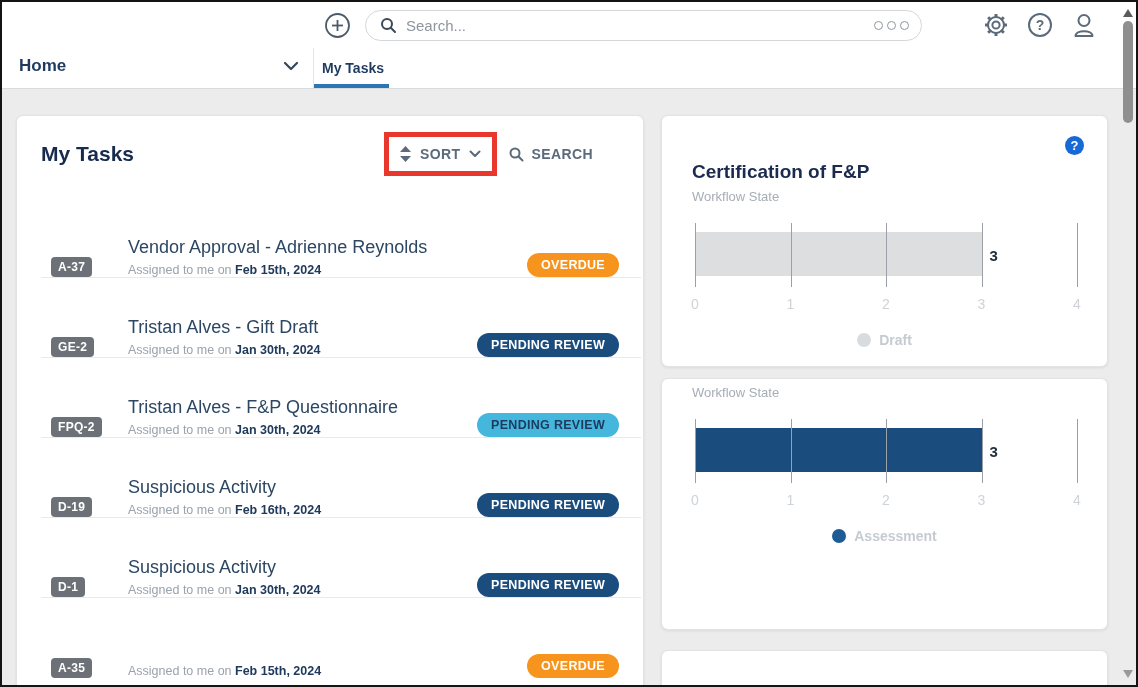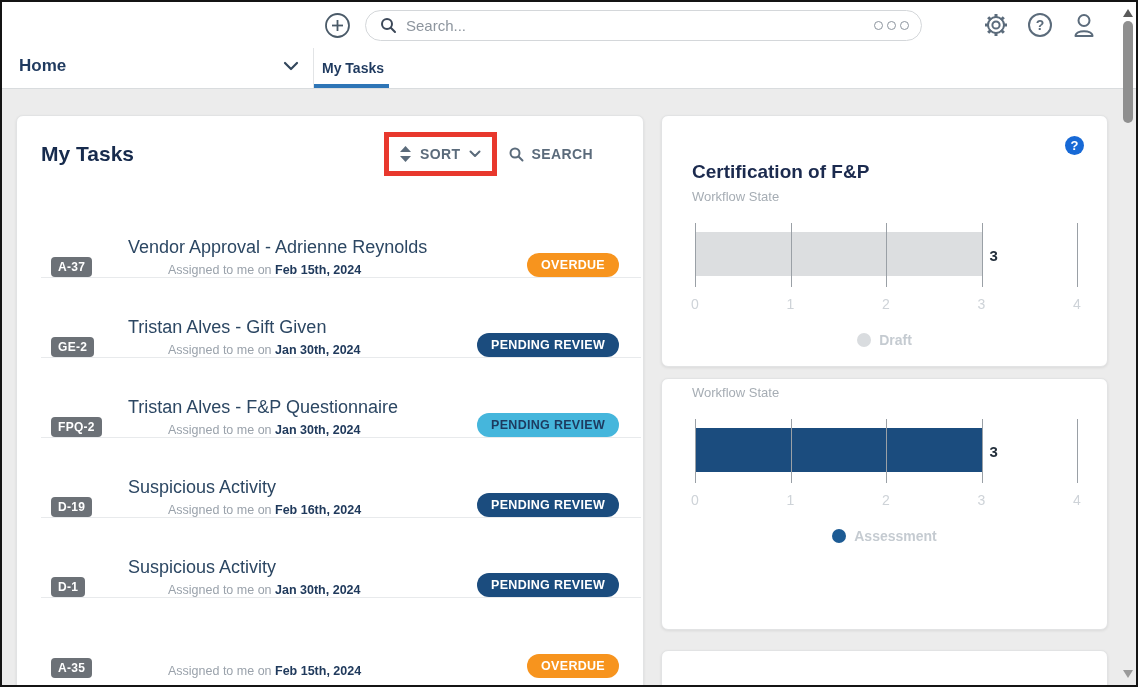--- a/index.html
+++ b/index.html
@@ -39,21 +39,21 @@
   .annotation-box { border:5px solid #e8382d; padding:9px 11px; display:flex; align-items:center; }
   .sort-btn { display:flex; align-items:center; gap:9px; cursor:pointer; color:#5b6b7b; font-size:14px; font-weight:bold; letter-spacing:0.4px; }
   .search-btn { display:flex; align-items:center; gap:7px; cursor:pointer; color:#5b6b7b; font-size:14px; font-weight:bold; letter-spacing:0.4px; margin-left:12px; }
   .task-list { margin-top:22px; }
   .task-row { display:flex; align-items:flex-end; height:80px; margin:0 2px 0 24px; padding-left:10px; border-bottom:1px solid #e8eaec; cursor:pointer; }
   .task-row:last-child { border-bottom:none; }
   .task-id-col { width:77px; flex:none; padding-top:17px; }
   .task-id { display:inline-block; background:#6c7177; color:#fff; font-size:12px; font-weight:bold; padding:3px 7px; border-radius:4px; letter-spacing:0.3px; }
   .task-main { flex:1; padding-top:12px; min-width:0; }
   .task-title { font-size:18px; color:#2c4763; line-height:1.25; white-space:nowrap; }
-  .task-assigned { margin-top:5px; font-size:12.5px; color:#9aa2ab;margin-left:40px; }
+  .task-assigned { margin-top:5px; font-size:12.5px; color:#9aa2ab; }
   .task-assigned b { color:#203a5c; }
   .status-pill { flex:none; margin-top:15px; margin-right:22px; padding:5px 14px; border-radius:13px; font-size:12.5px; font-weight:bold; letter-spacing:0.3px; white-space:nowrap; }
   .status-overdue { background:#f7941e; color:#fff; }
   .status-pending-dark { background:#1b4c7e; color:#fff; }
   .status-pending-light { background:#45b6dc; color:#1d3a5f; }
 
   
   .help-icon { position:absolute; top:20px; right:23px; width:19px; height:19px; border-radius:50%; background:#1769d6; color:#fff; font-size:13px; font-weight:bold; display:flex; align-items:center; justify-content:center; cursor:pointer; }
   .chart-title { margin:45px 28px 0 30px; font-size:19px; font-weight:bold; color:#1b2a4e; }
   .chart-subtitle { margin:6px 28px 0 30px; font-size:13px; color:#a6adb4; }
@@ -196,21 +196,21 @@
     <div class="task-main">
       <div class="task-title">Vendor Approval - Adrienne Reynolds</div>
       <div class="task-assigned"><span class="a-prefix">Assigned to me on </span><b class="a-date">Feb 15th, 2024</b></div>
     </div>
     <div class="status-pill status-overdue">OVERDUE</div>
   </div>
 
   <div class="task-row">
     <div class="task-id-col"><span class="task-id">GE-2</span></div>
     <div class="task-main">
-      <div class="task-title">Tristan Alves - Gift Given</div>
+      <div class="task-title">Tristan Alves - Gift Draft</div>
       <div class="task-assigned"><span class="a-prefix">Assigned to me on </span><b class="a-date">Jan 30th, 2024</b></div>
     </div>
     <div class="status-pill status-pending-dark">PENDING REVIEW</div>
   </div>
 
   <div class="task-row">
     <div class="task-id-col"><span class="task-id">FPQ-2</span></div>
     <div class="task-main">
       <div class="task-title">Tristan Alves - F&amp;P Questionnaire</div>
       <div class="task-assigned"><span class="a-prefix">Assigned to me on </span><b class="a-date">Jan 30th, 2024</b></div>

